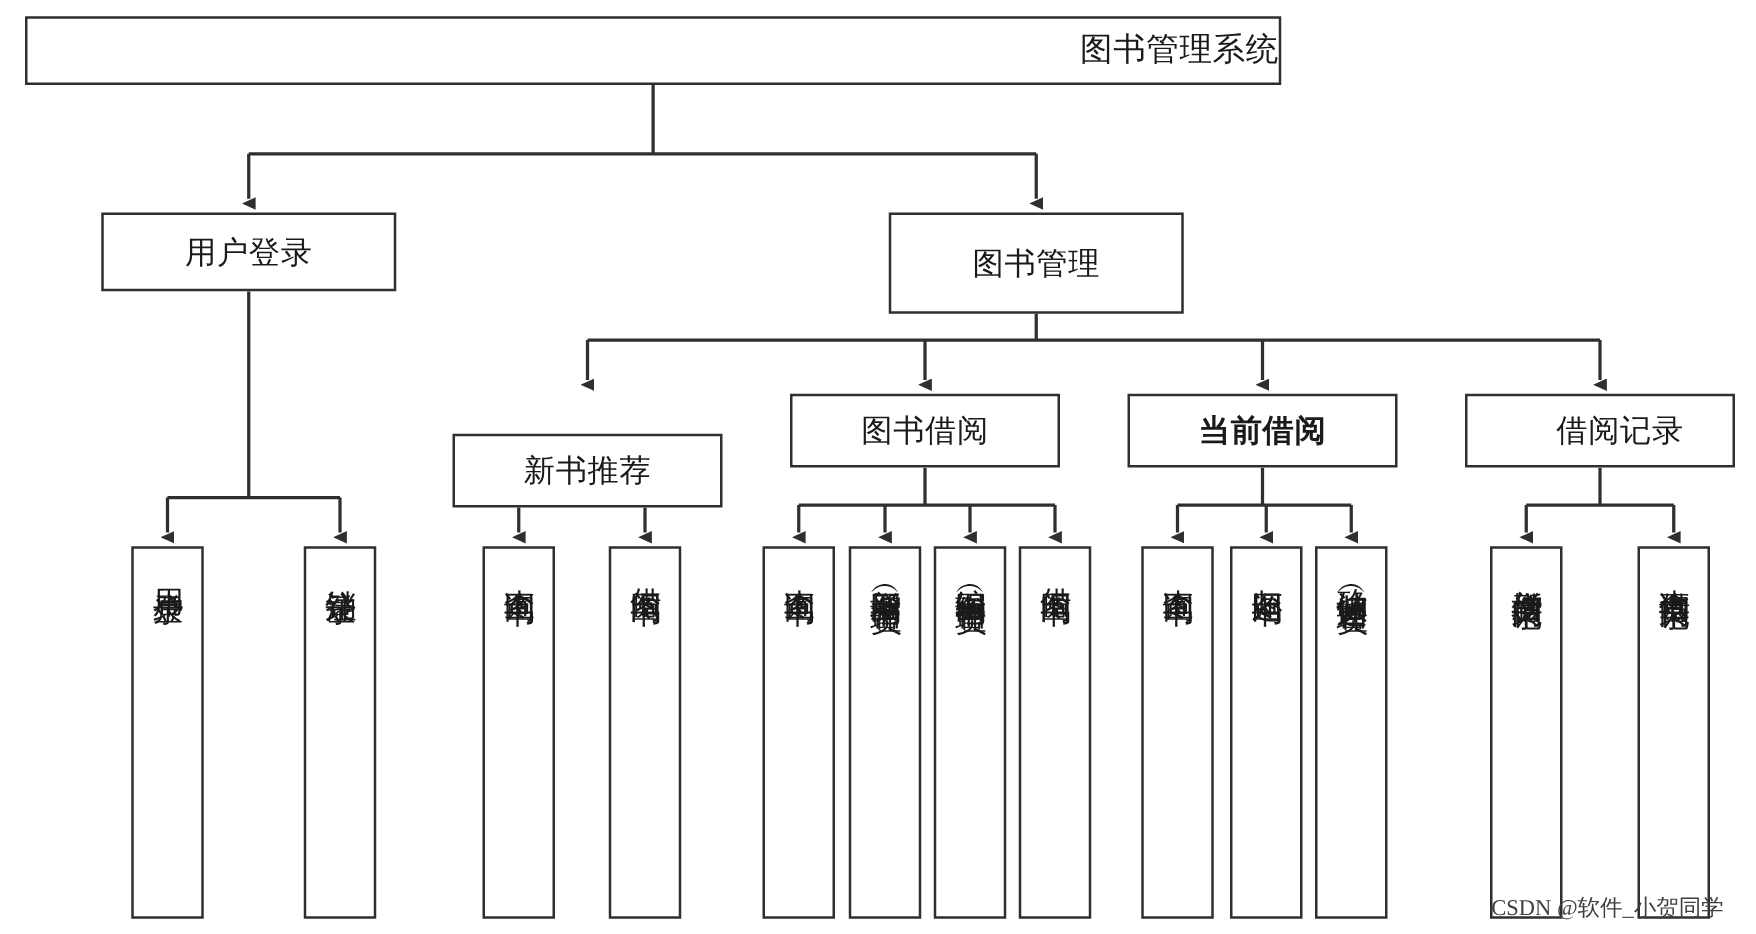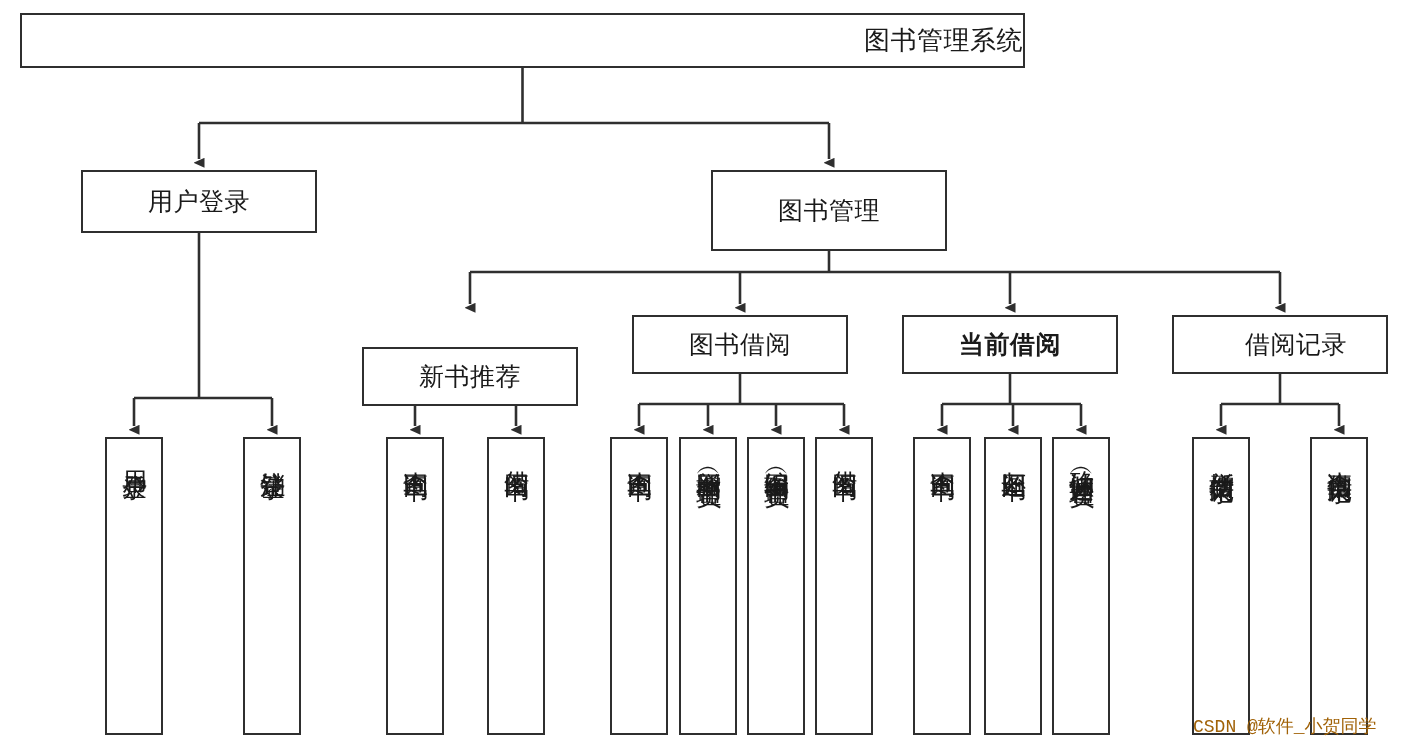--- a/index.html
+++ b/index.html
@@ -63,24 +63,24 @@
     font-size: 25px;
     line-height: 1.05;
     letter-spacing: 2px;
     white-space: nowrap;
   }
   .watermark {
     position: absolute;
     left: 1193px;
     top: 714px;
     font-size: 18px;
-    color: #a16207;
+    color: #404040;
     white-space: nowrap;
     z-index: 5;
-    font-family: Liberation Mono, monospace;
+    font-family: Liberation Serif, serif;
   }
 </style>
 </head>
 <body>
 
 <div id="canvas">
   <svg id="edges" viewBox="0 0 1405 747" xmlns="http://www.w3.org/2000/svg">
     <defs>
       <marker id="arrowhead" markerWidth="10" markerHeight="11" refX="1.2" refY="5.5" orient="auto" markerUnits="userSpaceOnUse">
         <path d="M 0 0 L 10 0 L 5 11 Z" fill="#2f2f2f"></path>

